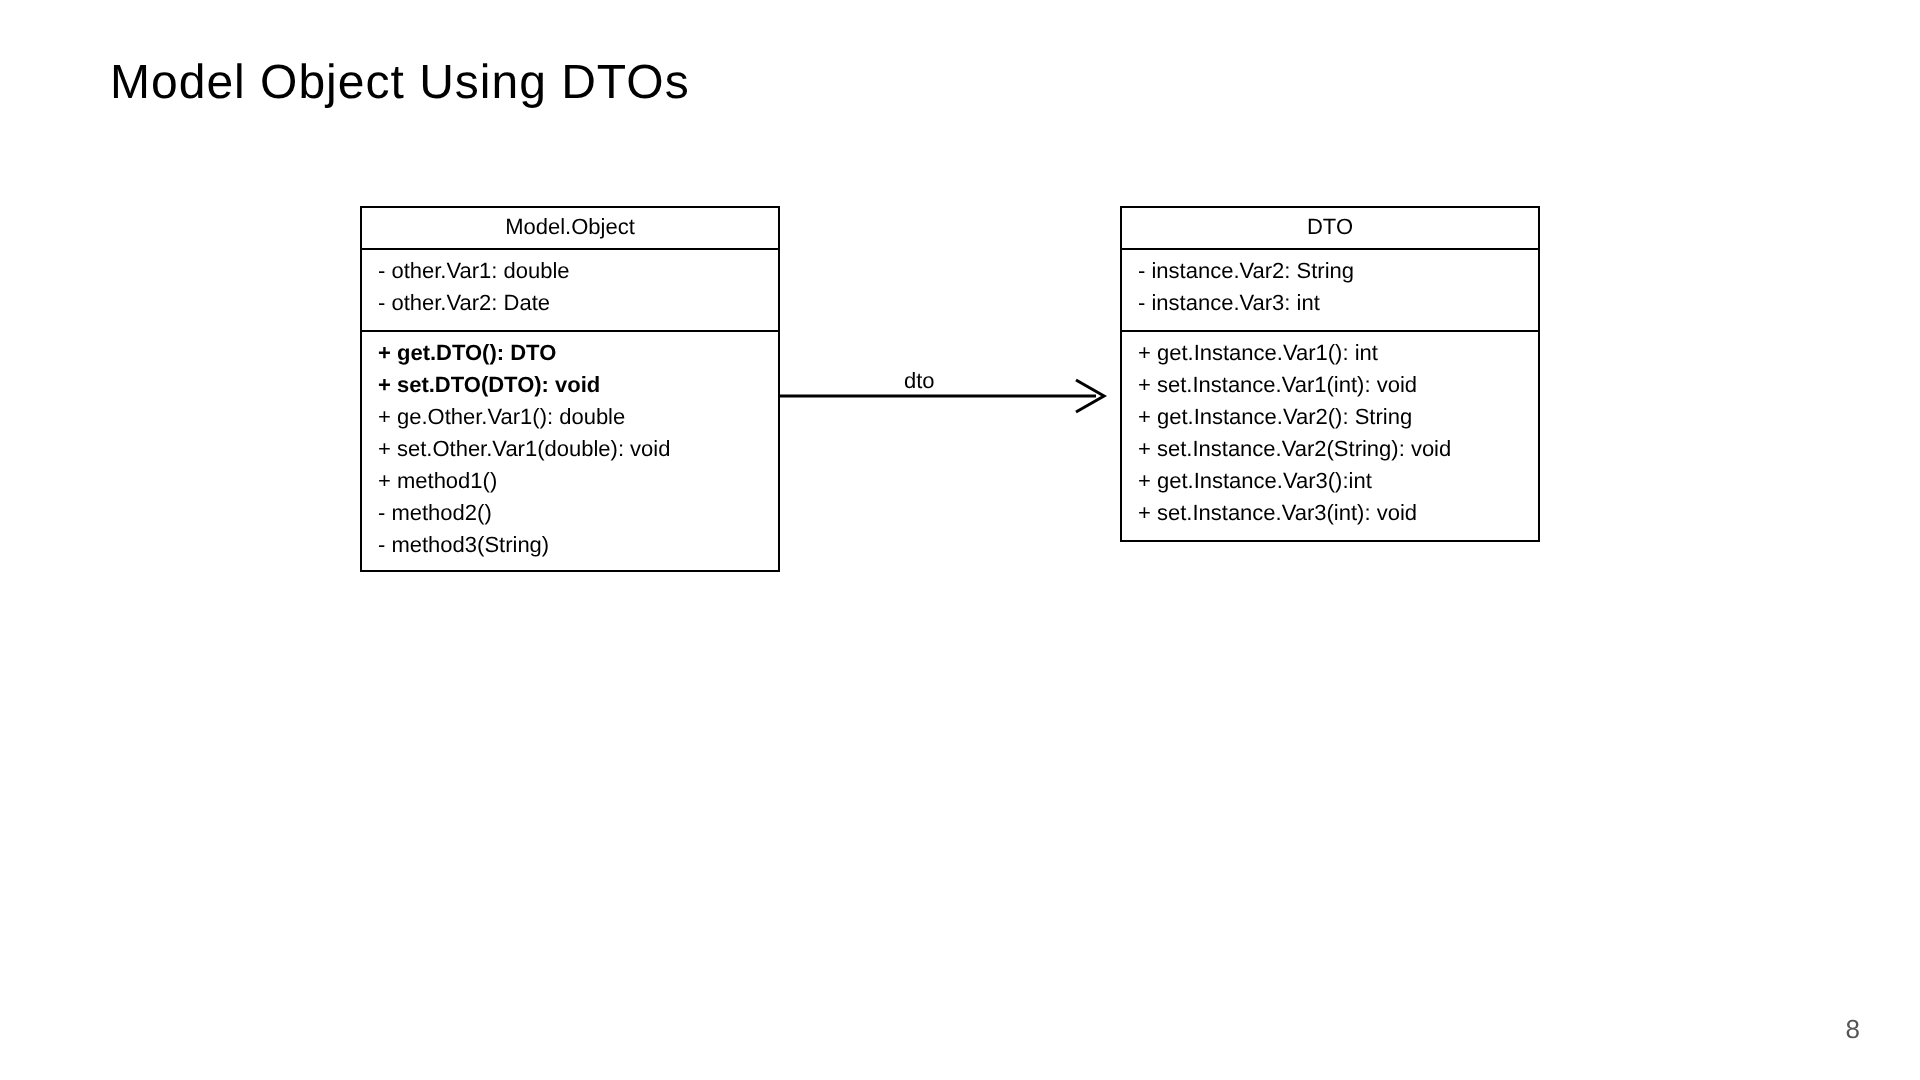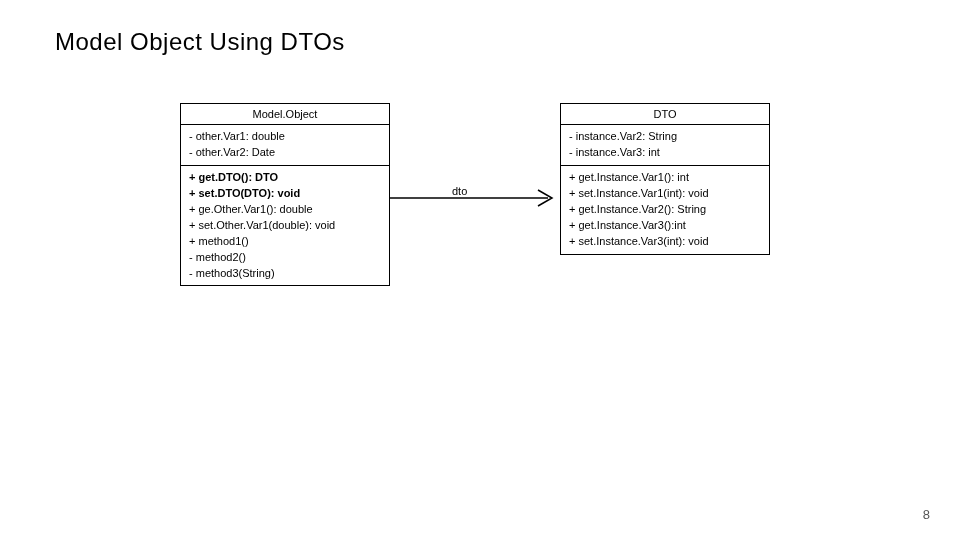--- a/index.html
+++ b/index.html
@@ -48,20 +48,21 @@
     <div class="uml-box" style="left:380px; top:0; width:210px;">
       <div class="uml-name">DTO</div>
       <div class="uml-section">
           <div class="uml-row">- instance.Var2: String</div>
           <div class="uml-row">- instance.Var3: int</div>
         </div>
       <div class="uml-section">
           <div class="uml-row">+ get.Instance.Var1(): int</div>
           <div class="uml-row">+ set.Instance.Var1(int): void</div>
           <div class="uml-row">+ get.Instance.Var2(): String</div>
+          <div class="uml-row">+ set.Instance.Var2(String): void</div>
           <div class="uml-row">+ get.Instance.Var3():int</div>
           <div class="uml-row">+ set.Instance.Var3(int): void</div>
         </div>
     </div>
 
     <svg class="arrow" style="left:210px; top:80px; width:170px; height:30px;">
       <line class="arrow-line" x1="0" y1="15" x2="158" y2="15"></line>
       <polyline class="arrow-head" points="148,7 162,15 148,23"></polyline>
     </svg>
     <div class="arrow-label" style="left:270px; top:82px;">dto</div>

